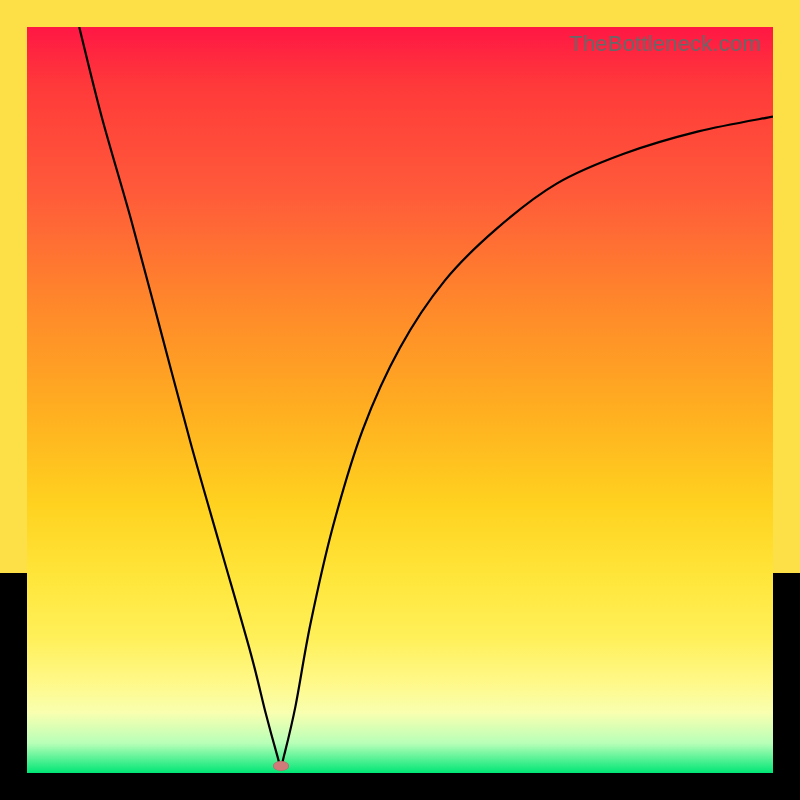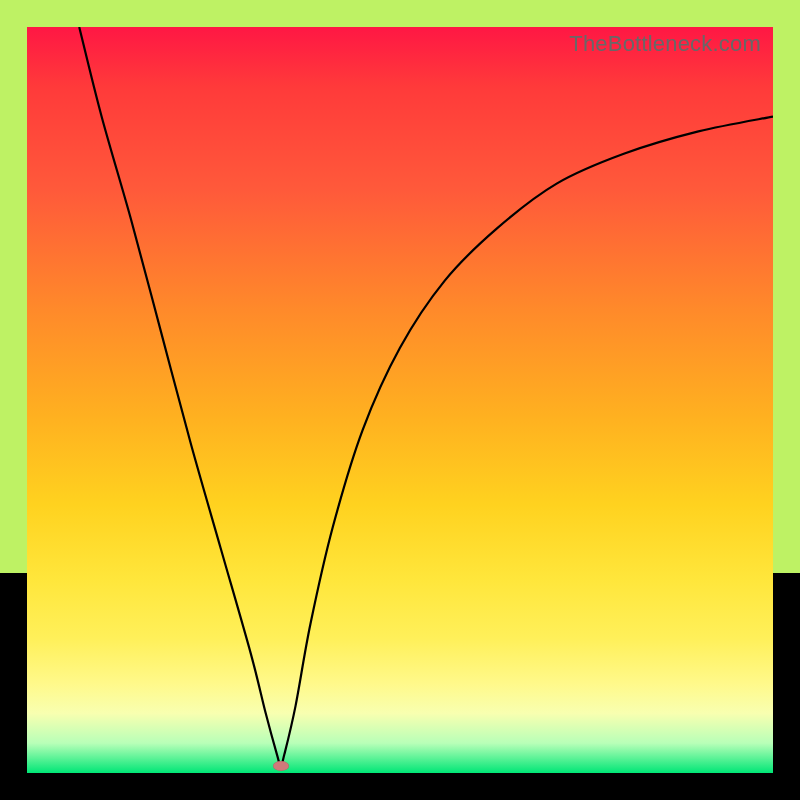--- a/index.html
+++ b/index.html
@@ -8,21 +8,21 @@
     width: 800px;
     height: 800px;
     background: #000;
     font-family: Arial, Helvetica, sans-serif;
     overflow: hidden;
   }
   .outer {
     position: relative;
     width: 800px;
     height: 573px;
-    background: #bef264;
+    background: #fde047;
   }
   .plot {
     position: absolute;
     left: 27px;
     top: 27px;
     width: 746px;
     height: 746px;
     
     background: linear-gradient(to bottom,
       #ff1744 0%,

